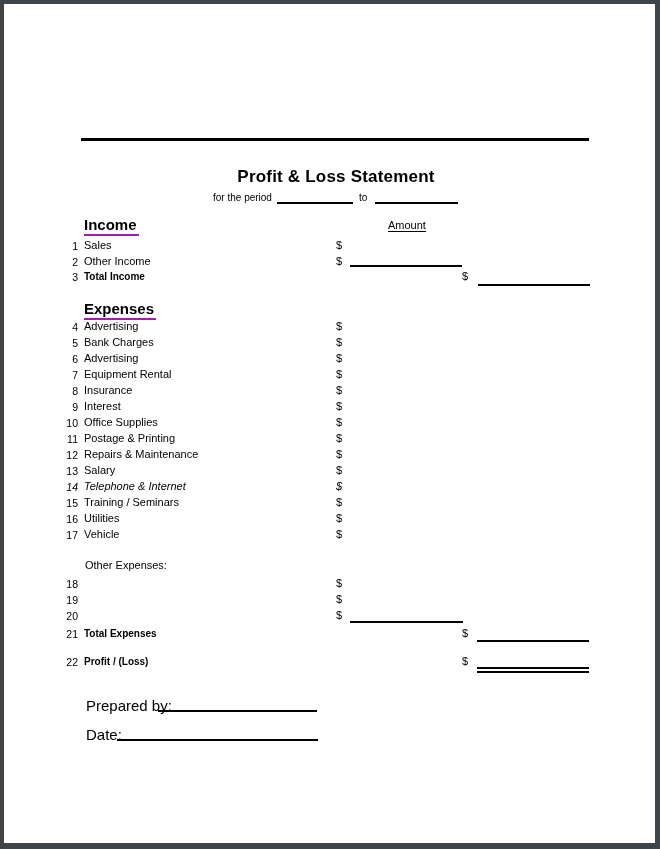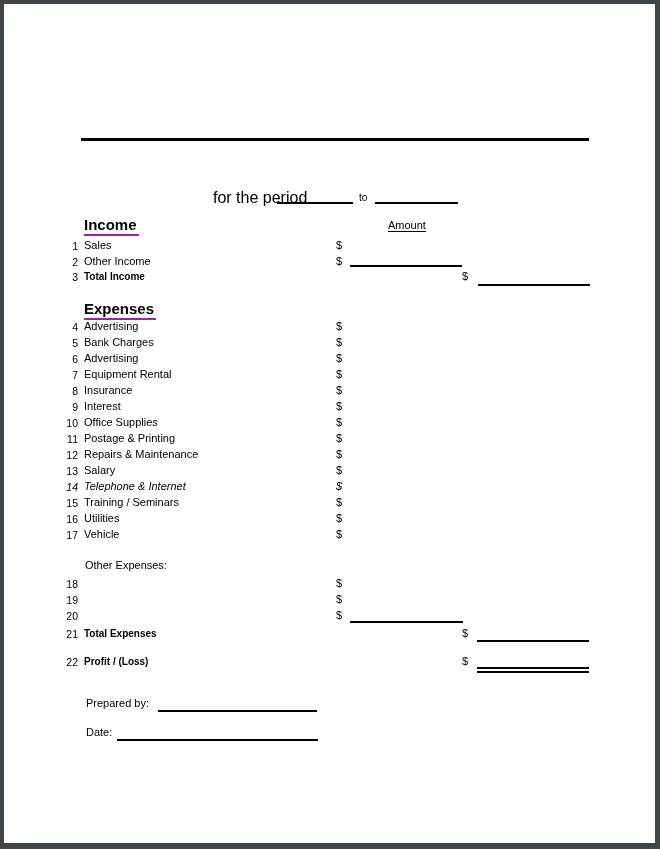--- a/index.html
+++ b/index.html
@@ -21,21 +21,21 @@
     background:#ffffff;
   }
   
   .top-rule{
     position:absolute;left:77px;top:134px;width:508px;height:3px;background:#000;
   }
   .doc-title{
     position:absolute;left:8px;top:163px;width:648px;
     text-align:center;font-size:17px;font-weight:bold;letter-spacing:0.2px;
   }
-  .sub-prefix{position:absolute;left:209px;top:188px;font-size:16px;line-height:12px;}
+  .sub-prefix{position:absolute;left:209px;top:188px;font-size:10px;line-height:12px;}
   .sub-to{position:absolute;left:355px;top:188px;font-size:10px;line-height:12px;}
   .hline{position:absolute;height:2px;background:#000;}
   .dline{
     position:absolute;height:2px;background:transparent;
     border-top:2px solid #000;border-bottom:2px solid #000;
   }
   .sec-heading{
     position:absolute;left:80px;
     font-size:15px;font-weight:bold;
     border-bottom:2px solid #a21caf;padding:0 2px 1px 0;
@@ -45,30 +45,31 @@
     font-size:11px;border-bottom:1px solid #000;
   }
   .other-heading{position:absolute;left:81px;top:555px;font-size:11px;}
   .row{position:absolute;left:0;width:100%;height:16px;font-size:11px;line-height:16px;}
   .row .num{position:absolute;left:52px;width:22px;text-align:right;font-size:10.5px;top:1px;}
   .row .lbl{position:absolute;left:80px;}
   .row .cur{position:absolute;left:332px;}
   .row.total{height:17px;line-height:17px;}
   .row.total .lbl{font-weight:bold;font-size:10px;}
   .row.total .cur{left:458px;}
-  .foot{position:absolute;left:82px;font-size:11px;}
+  .foot{position:absolute;left:82px;font-size:15px;}
 </style>
 </head>
 <body>
 
 <div class="frame">
   <div class="paper">
 
     <div class="top-rule"></div>
 
+    <div class="doc-title">Profit &amp; Loss Statement</div>
 
     <span class="sub-prefix">for the period</span>
     <div class="hline" style="left:273px;top:198px;width:76px;"></div>
     <span class="sub-to">to</span>
     <div class="hline" style="left:371px;top:198px;width:83px;"></div>
 
     <div class="sec-heading" style="top:212px;">Income</div>
     <div class="amount-h">Amount</div>
 
     <div class="row" style="top:233px;">

